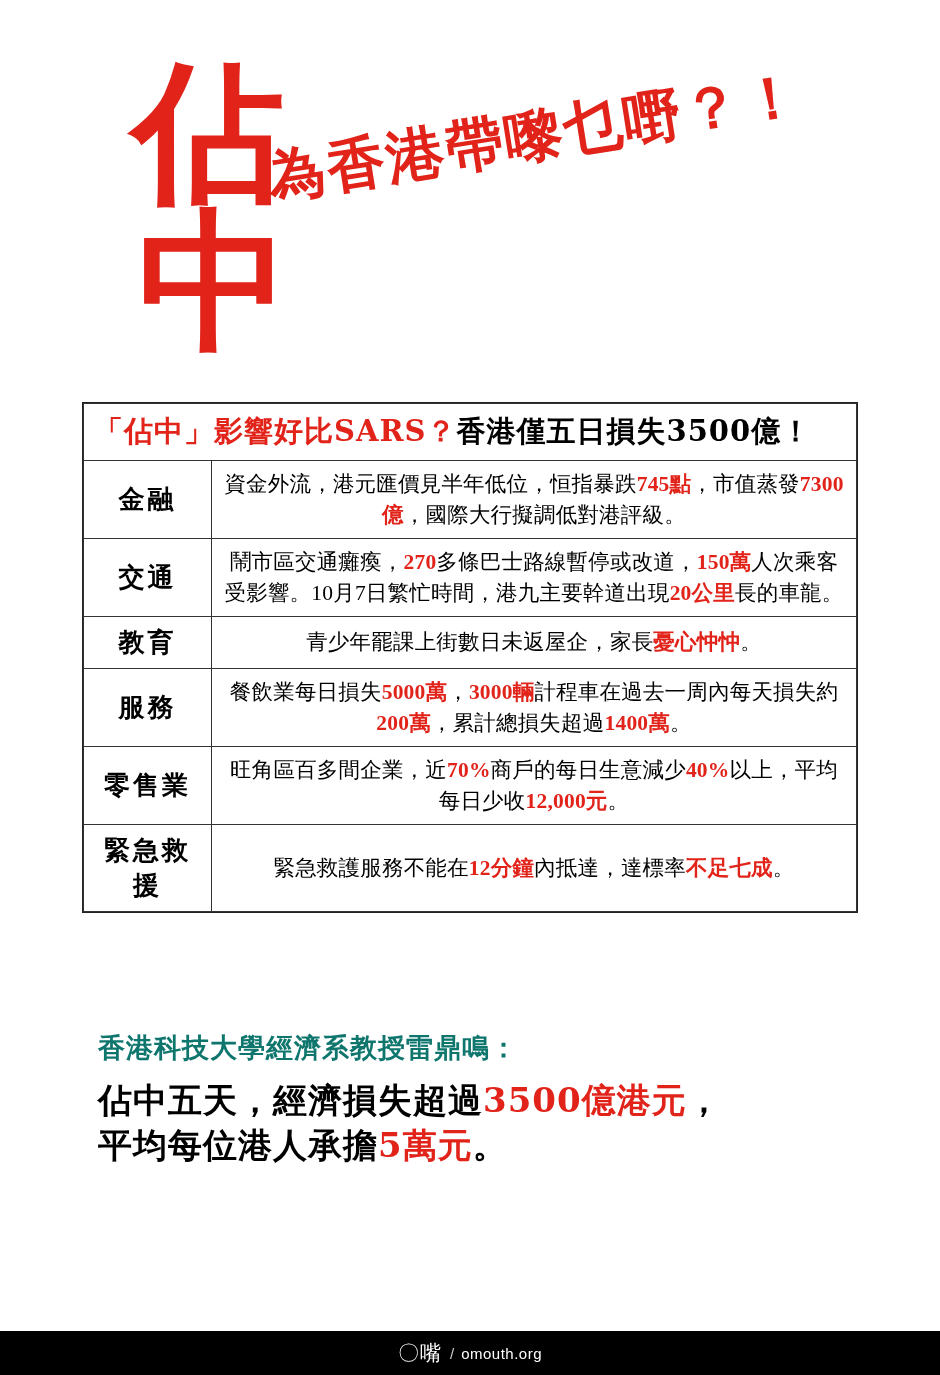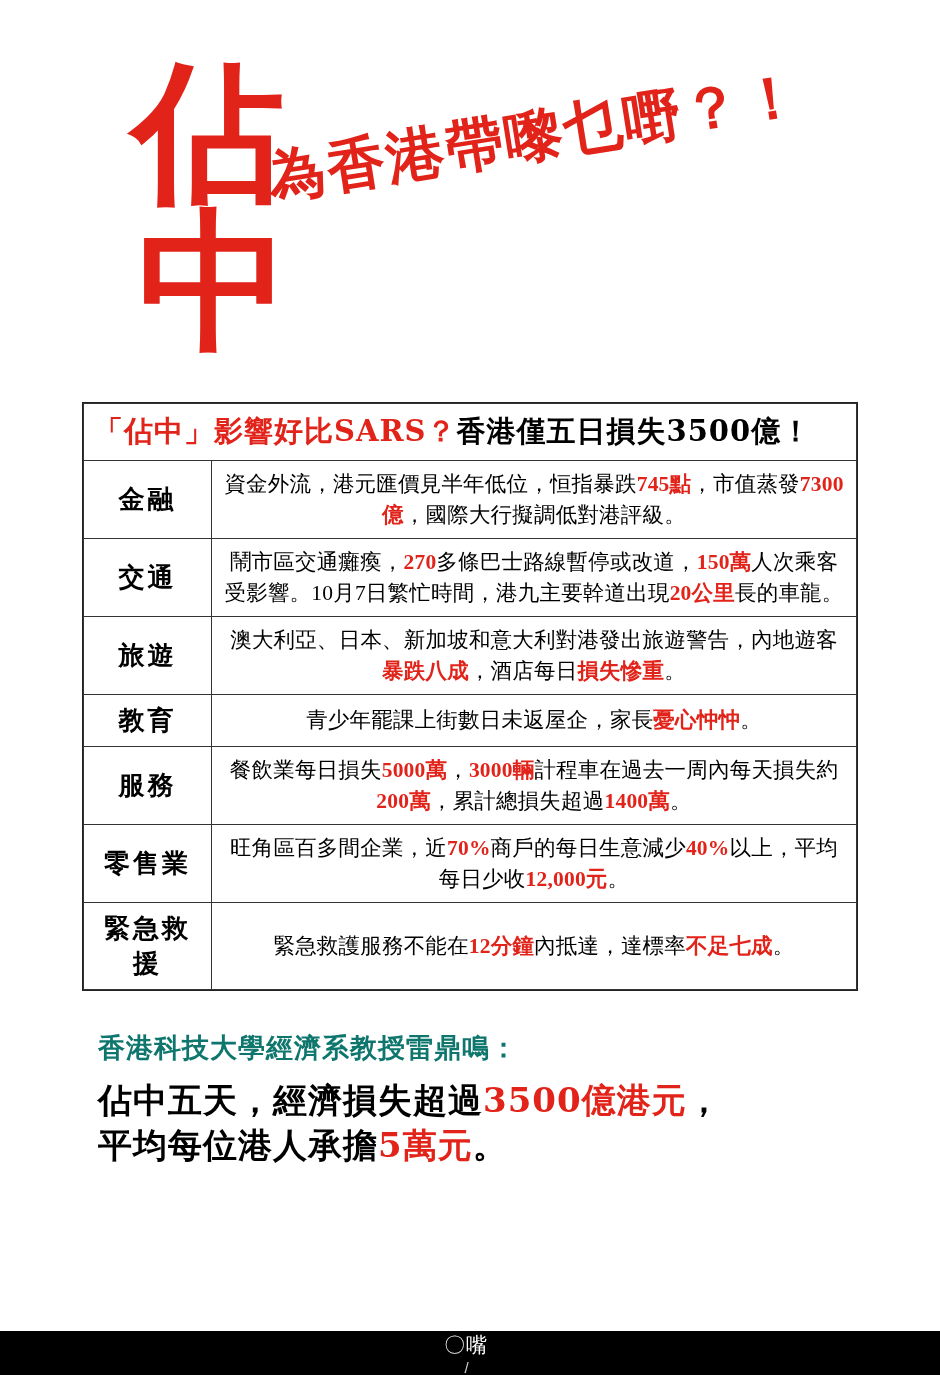--- a/index.html
+++ b/index.html
@@ -140,22 +140,21 @@
   
   .footer {
     position: absolute;
     left: 0;
     bottom: 0;
     width: 100%;
     height: 44px;
     background: #000;
     display: flex;
     align-items: center;
-    justify-content: flex-start;
-    flex-direction: column;
+    justify-content: center;
   }
   .footer .logo-mark {
     color: #fff;
     font-size: 21px;
     font-family: "DejaVu Serif", "Liberation Serif", serif;
     letter-spacing: 1px;
     margin-right: 8px;
   }
   .footer .slash {
     color: #cfcfcf;
@@ -195,24 +194,20 @@
 
     <tr>
           <td class="cat">金融</td>
           <td class="desc"><span>資金外流，港元匯價見半年低位，恒指暴跌</span><span class="hl">745點</span><span>，市值蒸發</span><span class="hl">7300億</span><span>，國際大行擬調低對港評級。</span></td>
         </tr>
         <tr>
           <td class="cat">交通</td>
           <td class="desc"><span>鬧市區交通癱瘓，</span><span class="hl">270</span><span>多條巴士路線暫停或改道，</span><span class="hl">150萬</span><span>人次乘客受影響。10月7日繁忙時間，港九主要幹道出現</span><span class="hl">20公里</span><span>長的車龍。</span></td>
         </tr>
         <tr>
-          <td class="cat">旅遊</td>
-          <td class="desc"><span>澳大利亞、日本、新加坡和意大利對港發出旅遊警告，內地遊客</span><span class="hl">暴跌八成</span><span>，酒店每日</span><span class="hl">損失慘重</span><span>。</span></td>
-        </tr>
-        <tr>
           <td class="cat">教育</td>
           <td class="desc"><span>青少年罷課上街數日未返屋企，家長</span><span class="hl">憂心忡忡</span><span>。</span></td>
         </tr>
         <tr>
           <td class="cat">服務</td>
           <td class="desc"><span>餐飲業每日損失</span><span class="hl">5000萬</span><span>，</span><span class="hl">3000輛</span><span>計程車在過去一周內每天損失約</span><span class="hl">200萬</span><span>，累計總損失超過</span><span class="hl">1400萬</span><span>。</span></td>
         </tr>
         <tr>
           <td class="cat">零售業</td>
           <td class="desc"><span>旺角區百多間企業，近</span><span class="hl">70%</span><span>商戶的每日生意減少</span><span class="hl">40%</span><span>以上，平均每日少收</span><span class="hl">12,000元</span><span>。</span></td>

